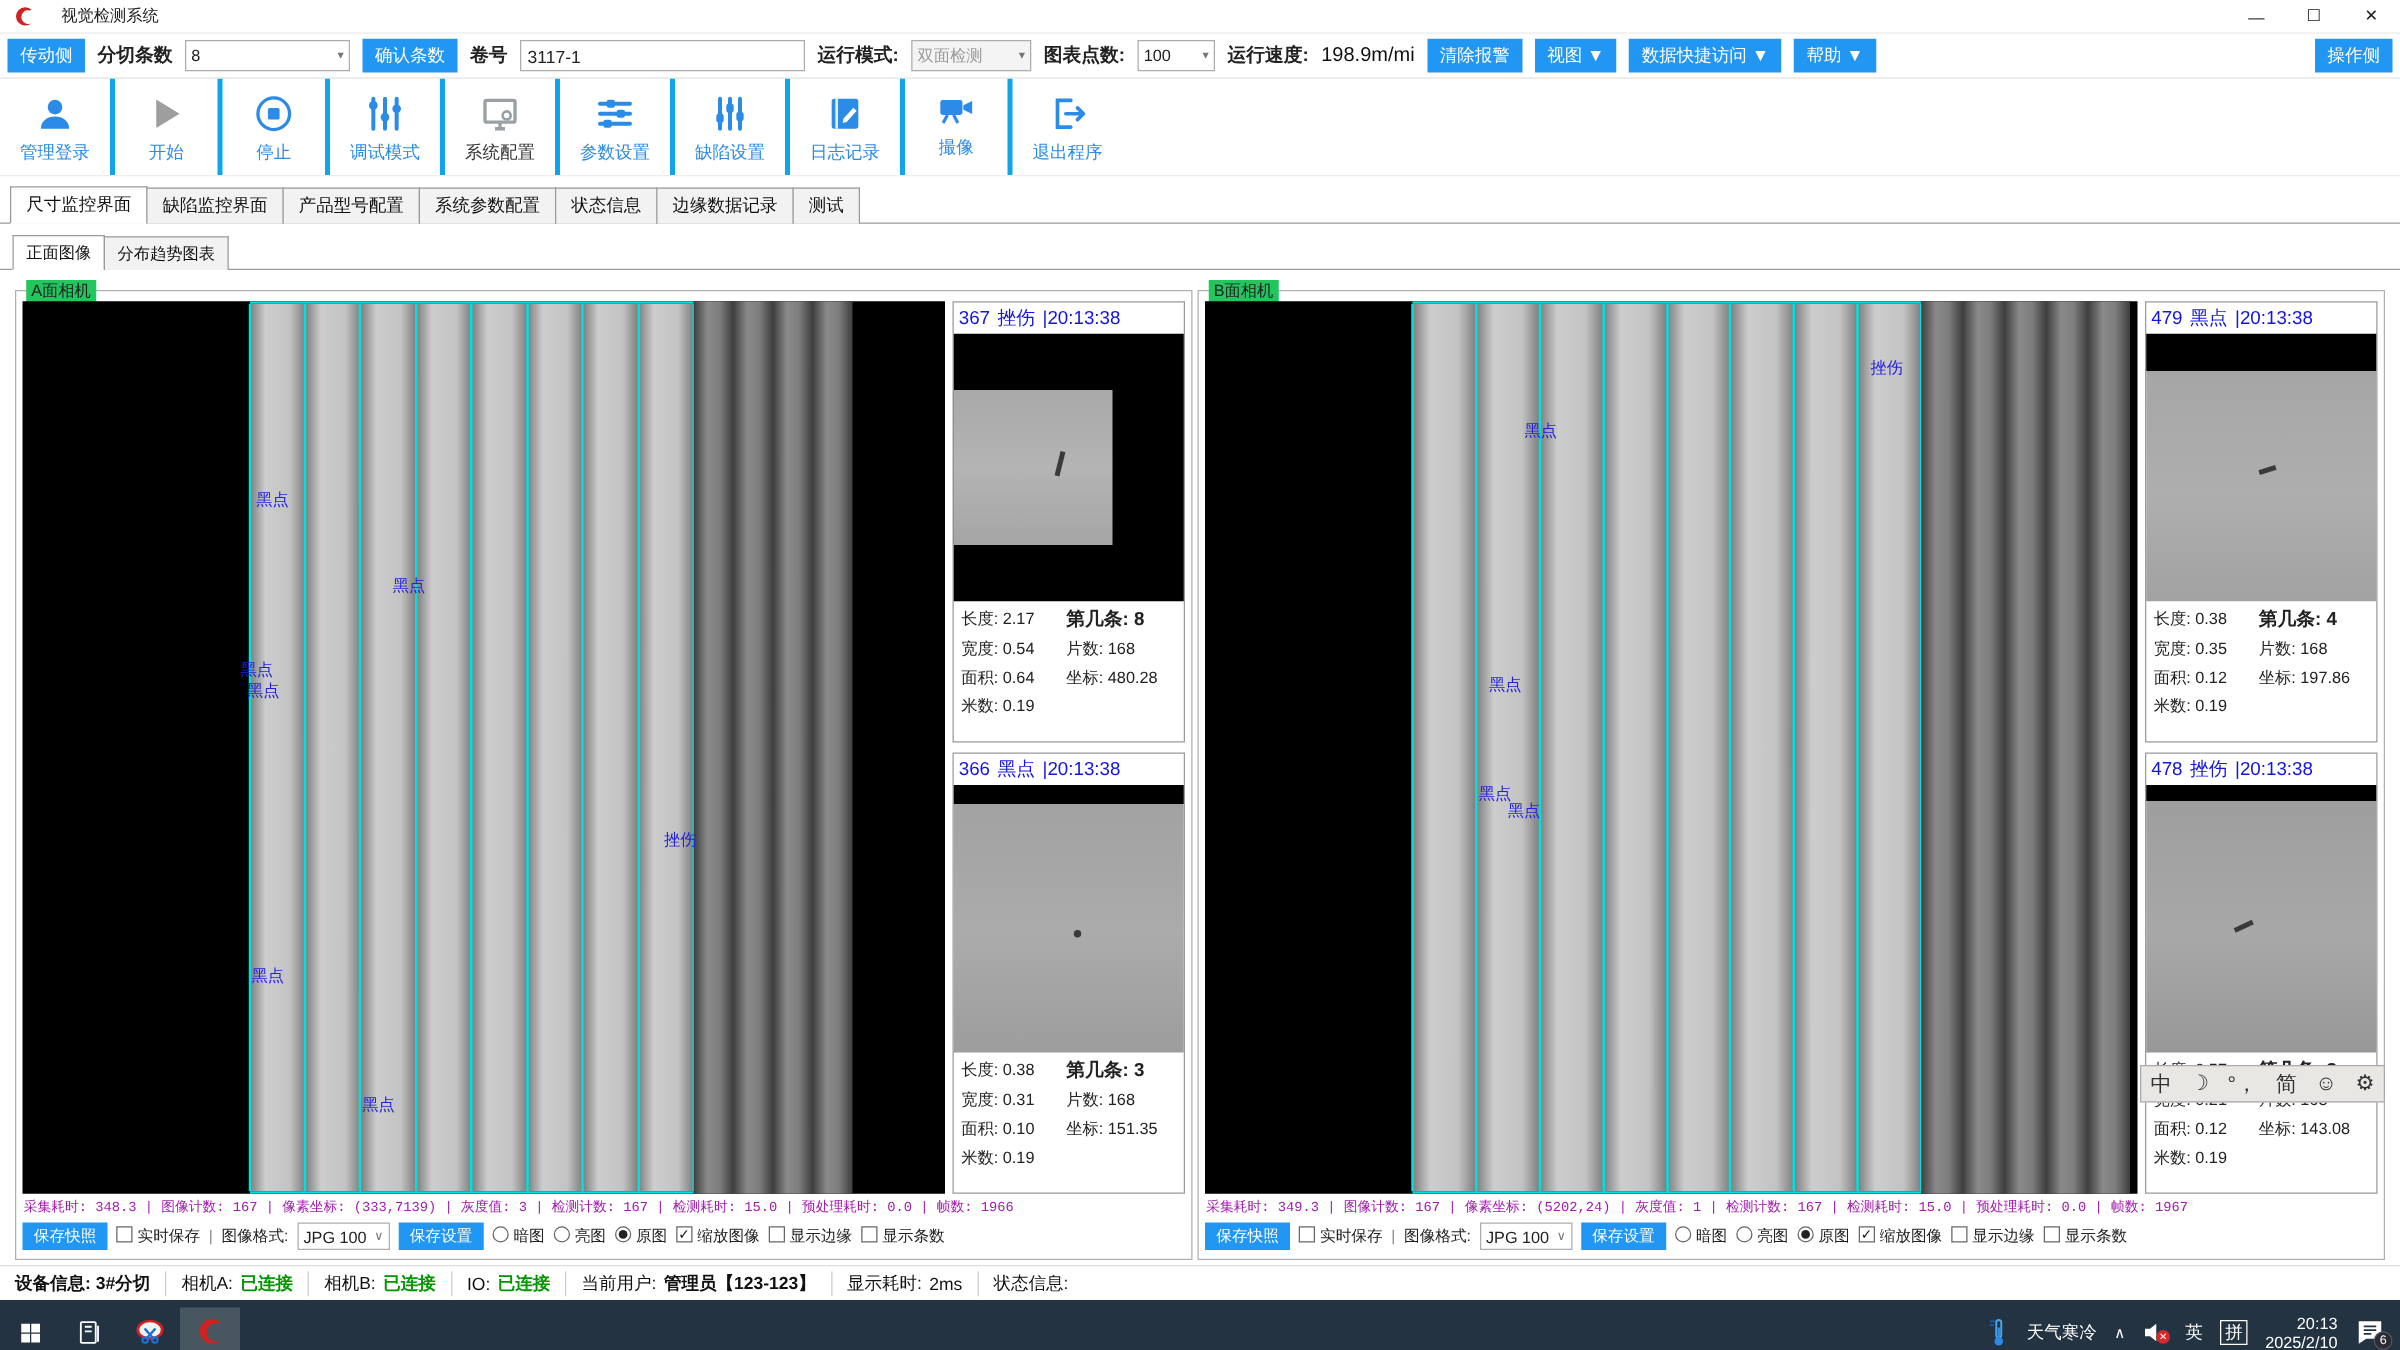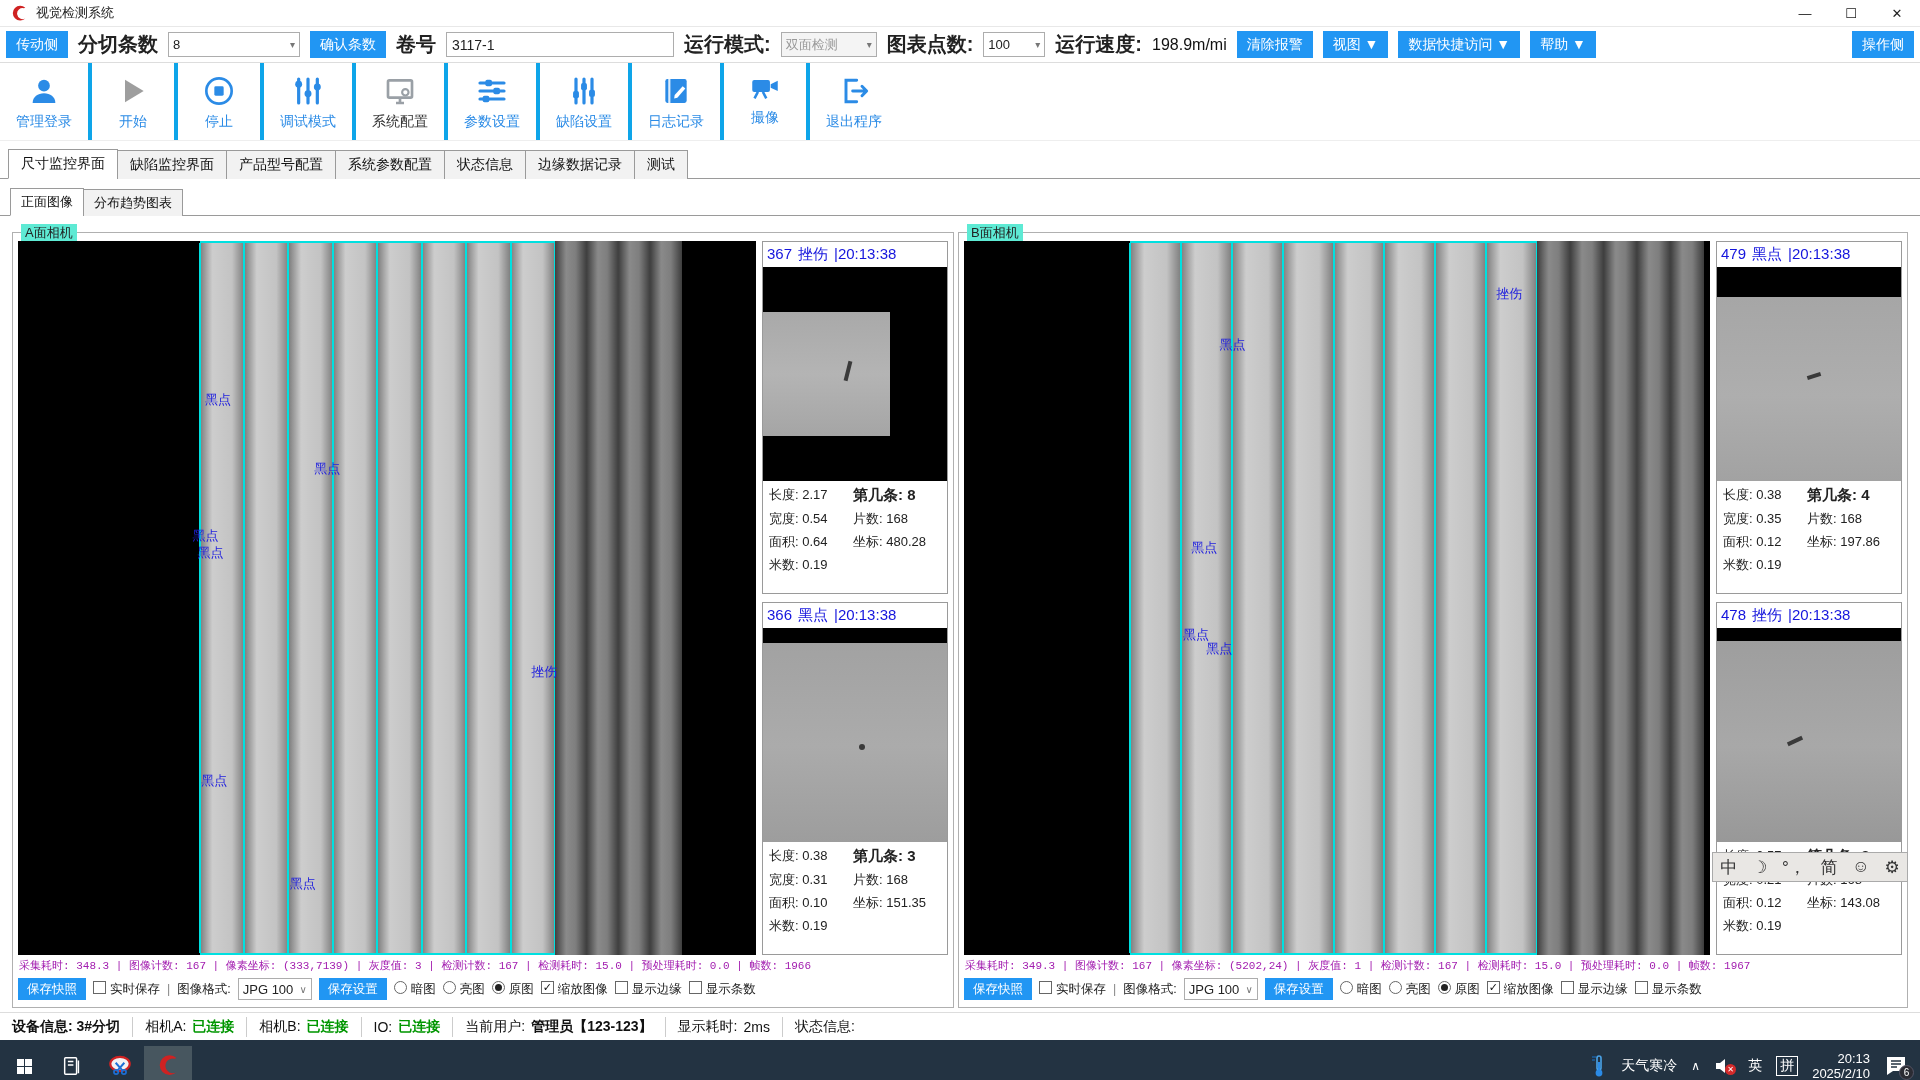--- a/index.html
+++ b/index.html
@@ -4,31 +4,31 @@
 <style>
   * { margin:0; padding:0; box-sizing:border-box; }
   html,body { width:1920px; height:1080px; overflow:hidden; background:#fff;
     font-family:"Liberation Sans","DejaVu Sans",sans-serif; }
   #app { position:relative; width:1920px; height:1080px; background:#fff; }
 
   
   #titlebar { position:absolute; left:0; top:0; width:1920px; height:27px; background:#fff;
     display:flex; align-items:center; border-bottom:1px solid #e8e8e8; }
   #titlebar .app-ico { width:18px; height:18px; margin:0 8px 0 10px; }
-  #titlebar .ttl { font-size:13px; color:#222; }
+  #titlebar .ttl { font-size:13px; color:#222;margin-left:13px; }
   .win-btns { margin-left:auto; display:flex; height:27px; }
   .win-btn { width:46px; height:27px; display:flex; align-items:center; justify-content:center;
     font-size:13px; color:#222; cursor:default; }
 
   
   #toolbar { position:absolute; left:0; top:27px; width:1920px; height:36px; background:#fff;
     display:flex; align-items:center; gap:10px; padding:0 6px; border-bottom:1px solid #ddd; }
   .blue-btn { background:#2196f3; color:#fff; font-size:14px; border:none; padding:4px 10px;
     display:inline-flex; align-items:center; justify-content:center; white-space:nowrap; height:27px; }
-  .tb-label { font-size:20px; font-weight:bold; color:#222; white-space:nowrap; }
+  .tb-label { font-size:15px; font-weight:bold; color:#222; white-space:nowrap; }
   .combo { background:#fff; border:1px solid #adadad; height:25px; display:inline-flex; align-items:center;
     font-size:13px; color:#222; padding:0 4px; position:relative; }
   .combo .arrow { margin-left:auto; color:#777; font-size:10px; padding-left:6px; }
   .text-input { border:1px solid #adadad; height:25px; font-size:14px; padding:0 5px;
     font-family:inherit; color:#222; }
   .speed-val { font-size:16px; color:#111; white-space:nowrap; }
   .disabled-combo { color:#999; background:#f4f4f4; }
 
   
   #iconbar { position:absolute; left:0; top:63px; width:1920px; height:78px; background:#fff;
@@ -48,21 +48,21 @@
     background:#f2f2f2; margin-right:-1px; position:relative; bottom:-1px; }
   .tab.active { background:#fff; border-bottom:1px solid #fff; font-weight:normal; }
   #subtabs { position:absolute; left:0; top:188px; width:1920px; height:28px; display:flex;
     align-items:flex-end; padding-left:10px; border-bottom:1px solid #9a9a9a; background:#fff; }
   #subtabs .tab { font-size:13px; padding:4px 10px; }
 
   
   .group { position:absolute; top:232px; height:776px; border:1px solid #b0b0b0; background:#fff; }
   #group-a { left:12px;  width:942px; }
   #group-b { left:958px; width:950px; }
-  .group-label { position:absolute; top:-9px; left:8px; background:#5eead4; padding:0 4px;
+  .group-label { position:absolute; top:-9px; left:8px; background:#22c55e; padding:0 4px;
     font-size:13px; color:#222; }
   .group-inner { position:absolute; inset:8px 5px 4px 5px; display:flex; flex-direction:column; }
   .cam-row { flex:1; min-height:0; display:flex; gap:6px; }
   .cam-image { flex:1; position:relative; background:#000; overflow:hidden; }
 
   .strips-bright { position:absolute; top:0; bottom:0;
     background:linear-gradient(90deg,#7d7d7d 0%,#cdcdcd 28%,#c3c3c3 72%,#7d7d7d 100%);
     background-size:12.5% 100%; background-repeat:repeat-x;
     border-top:2px solid #00e0e0; border-bottom:2px solid #00e0e0; }
   .strips-dim { position:absolute; top:0; bottom:0;

